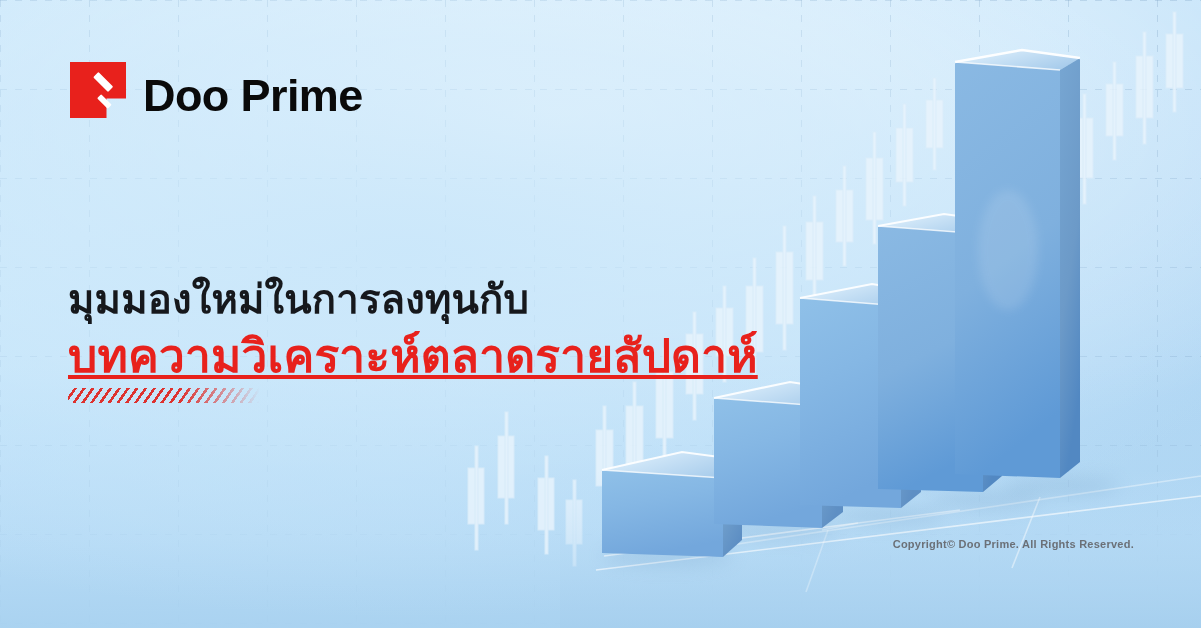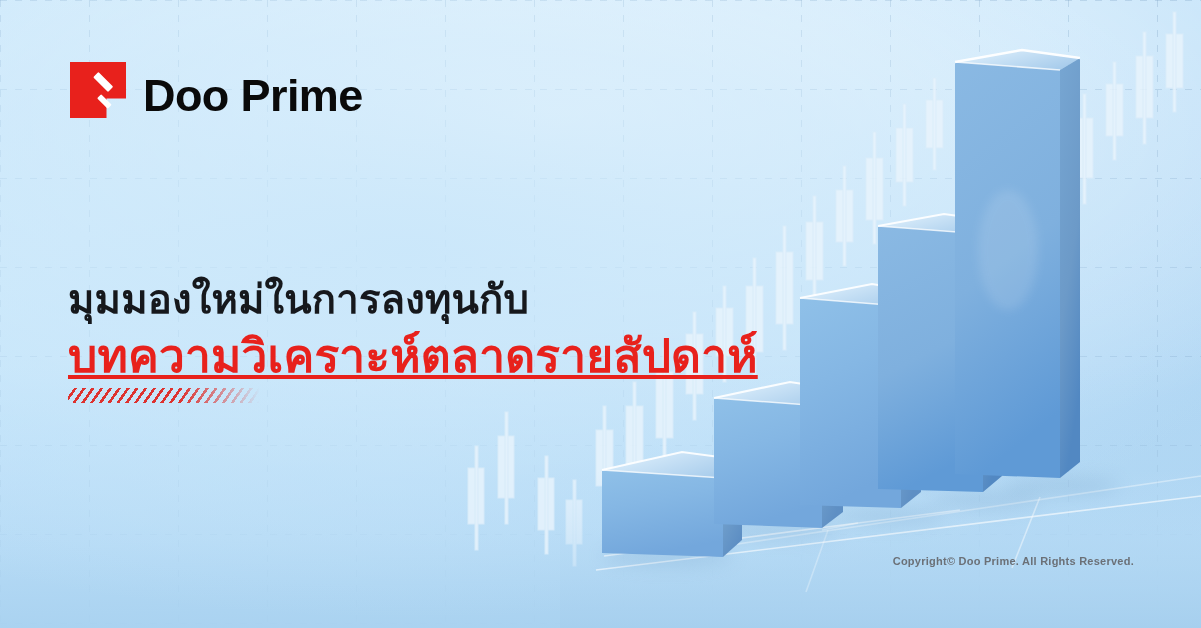--- a/index.html
+++ b/index.html
@@ -78,21 +78,21 @@
     background:repeating-linear-gradient(-55deg,
         #e0231e 0px, #e0231e 2.6px,
         rgba(255,255,255,0) 2.6px, rgba(255,255,255,0) 7.2px);
     -webkit-mask-image:linear-gradient(to right,#000 0%,#000 58%,rgba(0,0,0,0.45) 82%,rgba(0,0,0,0) 100%);
             mask-image:linear-gradient(to right,#000 0%,#000 58%,rgba(0,0,0,0.45) 82%,rgba(0,0,0,0) 100%);
     opacity:0.92;
   }
 
   
   .copyright{
-    position:absolute;right:67px;top:555px;
+    position:absolute;right:67px;top:538px;
     font-size:11px;font-weight:700;letter-spacing:0.25px;
     color:#6b7077;white-space:nowrap;
   }
 </style>
 </head>
 <body>
 
 <div class="banner">
 
   <div class="grid-v"></div>

